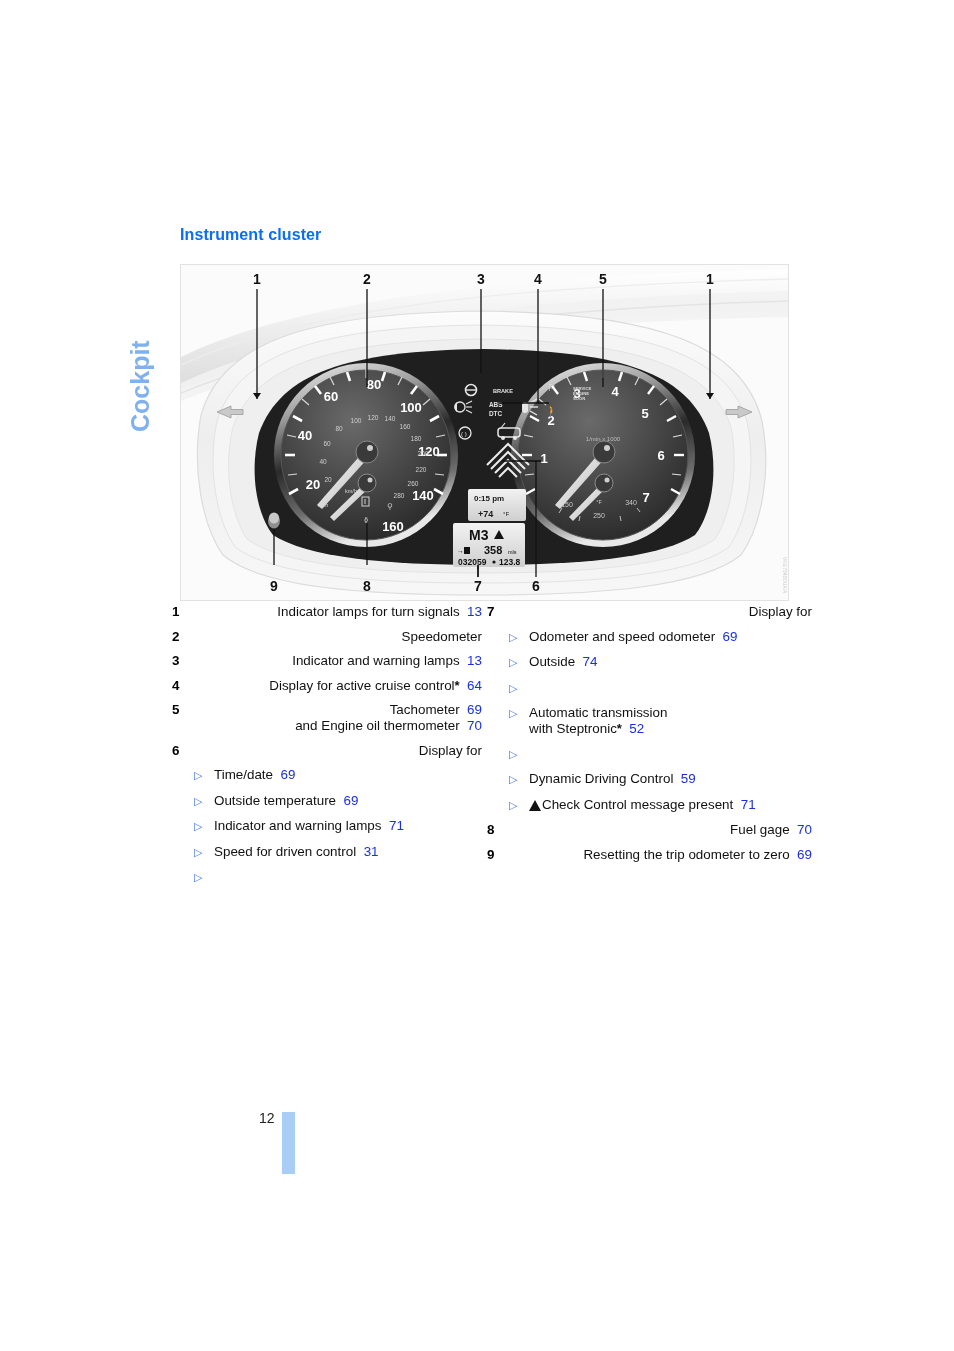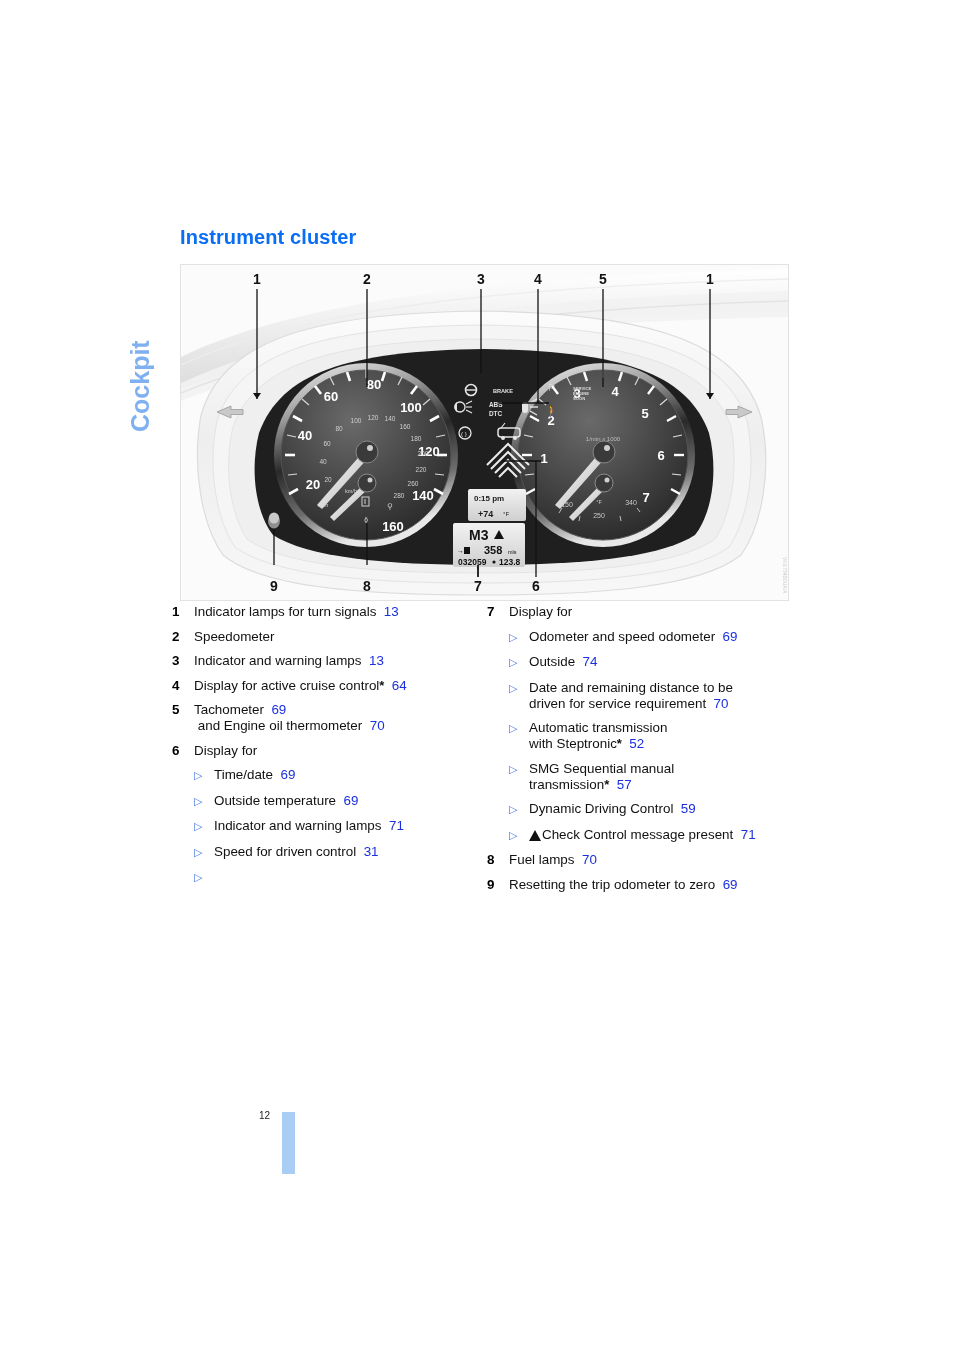--- a/index.html
+++ b/index.html
@@ -25,21 +25,21 @@
     writing-mode:vertical-rl;
     transform:rotate(180deg);
     transform-origin:center;
     white-space:nowrap;
   }
 
   
   .page-title{
     position:absolute;
     left:180px; top:226px;
-    font-size:20px;
+    font-size:16px;
     font-weight:bold;
     color:#0a6ef5;
     letter-spacing:0.1px;
   }
 
   
   .figure{
     position:absolute;
     left:180px; top:264px;
     width:607px; height:335px;
@@ -75,21 +75,21 @@
     font-size:13.4px;
     line-height:16px;
   }
   .row .num{
     width:22px;
     flex:0 0 22px;
     font-weight:bold;
     font-size:13.4px;
     color:#000;
   }
-  .row .txt{flex:1;color:#111;}
+  .row .txt{flex:1;color:#111;text-align:right;}
   .sub{
     display:flex;
     align-items:flex-start;
     margin-bottom:8.5px;
     padding-left:22px;
     font-size:13.4px;
     line-height:16px;
   }
   .sub .tri{
     flex:0 0 20px;
@@ -110,21 +110,21 @@
     position:relative;
     top:1px;
     margin-right:1px;
     vertical-align:-1px;
   }
 
   
   .folio{
     position:absolute;
     left:259px; top:1110px;
-    font-size:10px;
+    font-size:14px;
     color:#222;
   }
   .folio-bar{
     position:absolute;
     left:282px; top:1112px;
     width:13px; height:62px;
     background:#a9cdf4;
   }
 </style>
 </head>
@@ -512,42 +512,40 @@
       <div class="sub">
         <span class="tri">▷</span>
         <span class="txt"><span>Odometer and speed odometer</span>&nbsp; <span class="pg">69</span></span>
       </div>
       <div class="sub">
         <span class="tri">▷</span>
         <span class="txt"><span>Outside</span>&nbsp; <span class="pg">74</span></span>
       </div>
       <div class="sub">
         <span class="tri">▷</span>
-        <span class="txt"><span>Date and remaining distance to be</span><br><span>driven for service requirement</span>&nbsp; <span class="pg">70</span></span>
       </div>
       <div class="sub">
         <span class="tri">▷</span>
         <span class="txt"><span>Automatic transmission</span><br><span>with Steptronic</span><span class="ast">*</span>&nbsp; <span class="pg">52</span></span>
       </div>
       <div class="sub">
         <span class="tri">▷</span>
-        <span class="txt"><span>SMG Sequential manual</span><br><span>transmission</span><span class="ast">*</span>&nbsp; <span class="pg">57</span></span>
       </div>
       <div class="sub">
         <span class="tri">▷</span>
         <span class="txt"><span>Dynamic Driving Control</span>&nbsp; <span class="pg">59</span></span>
       </div>
       <div class="sub">
         <span class="tri">▷</span>
         <span class="txt"><span class="warn-tri"></span><span>Check Control message present</span>&nbsp; <span class="pg">71</span></span>
       </div>
 
       <div class="row">
         <span class="num">8</span>
-        <span class="txt"><span>Fuel lamps</span>&nbsp; <span class="pg">70</span></span>
+        <span class="txt"><span>Fuel gage</span>&nbsp; <span class="pg">70</span></span>
       </div>
 
       <div class="row">
         <span class="num">9</span>
         <span class="txt"><span>Resetting the trip odometer to zero</span>&nbsp; <span class="pg">69</span></span>
       </div>
     </div>
   </div>
 
   <div class="folio">12</div>

